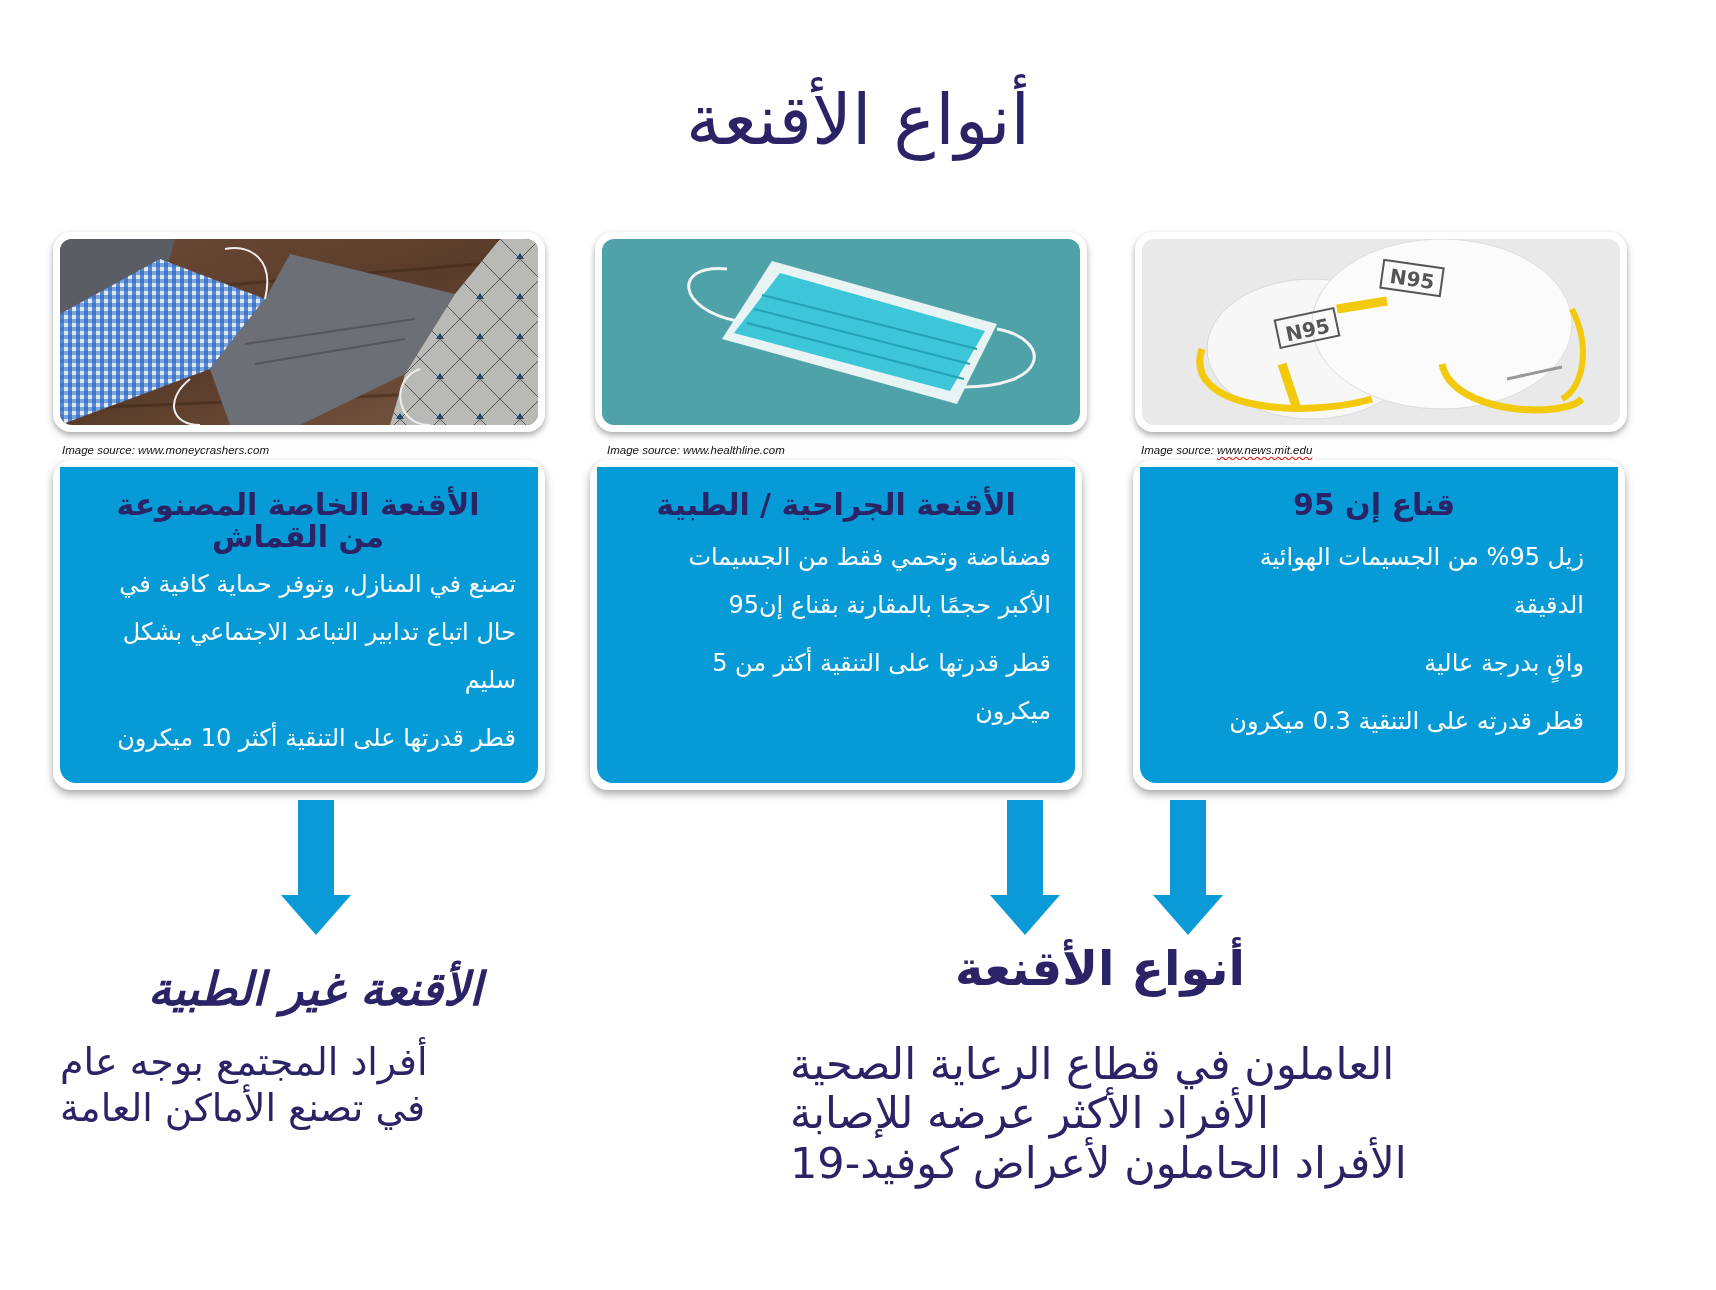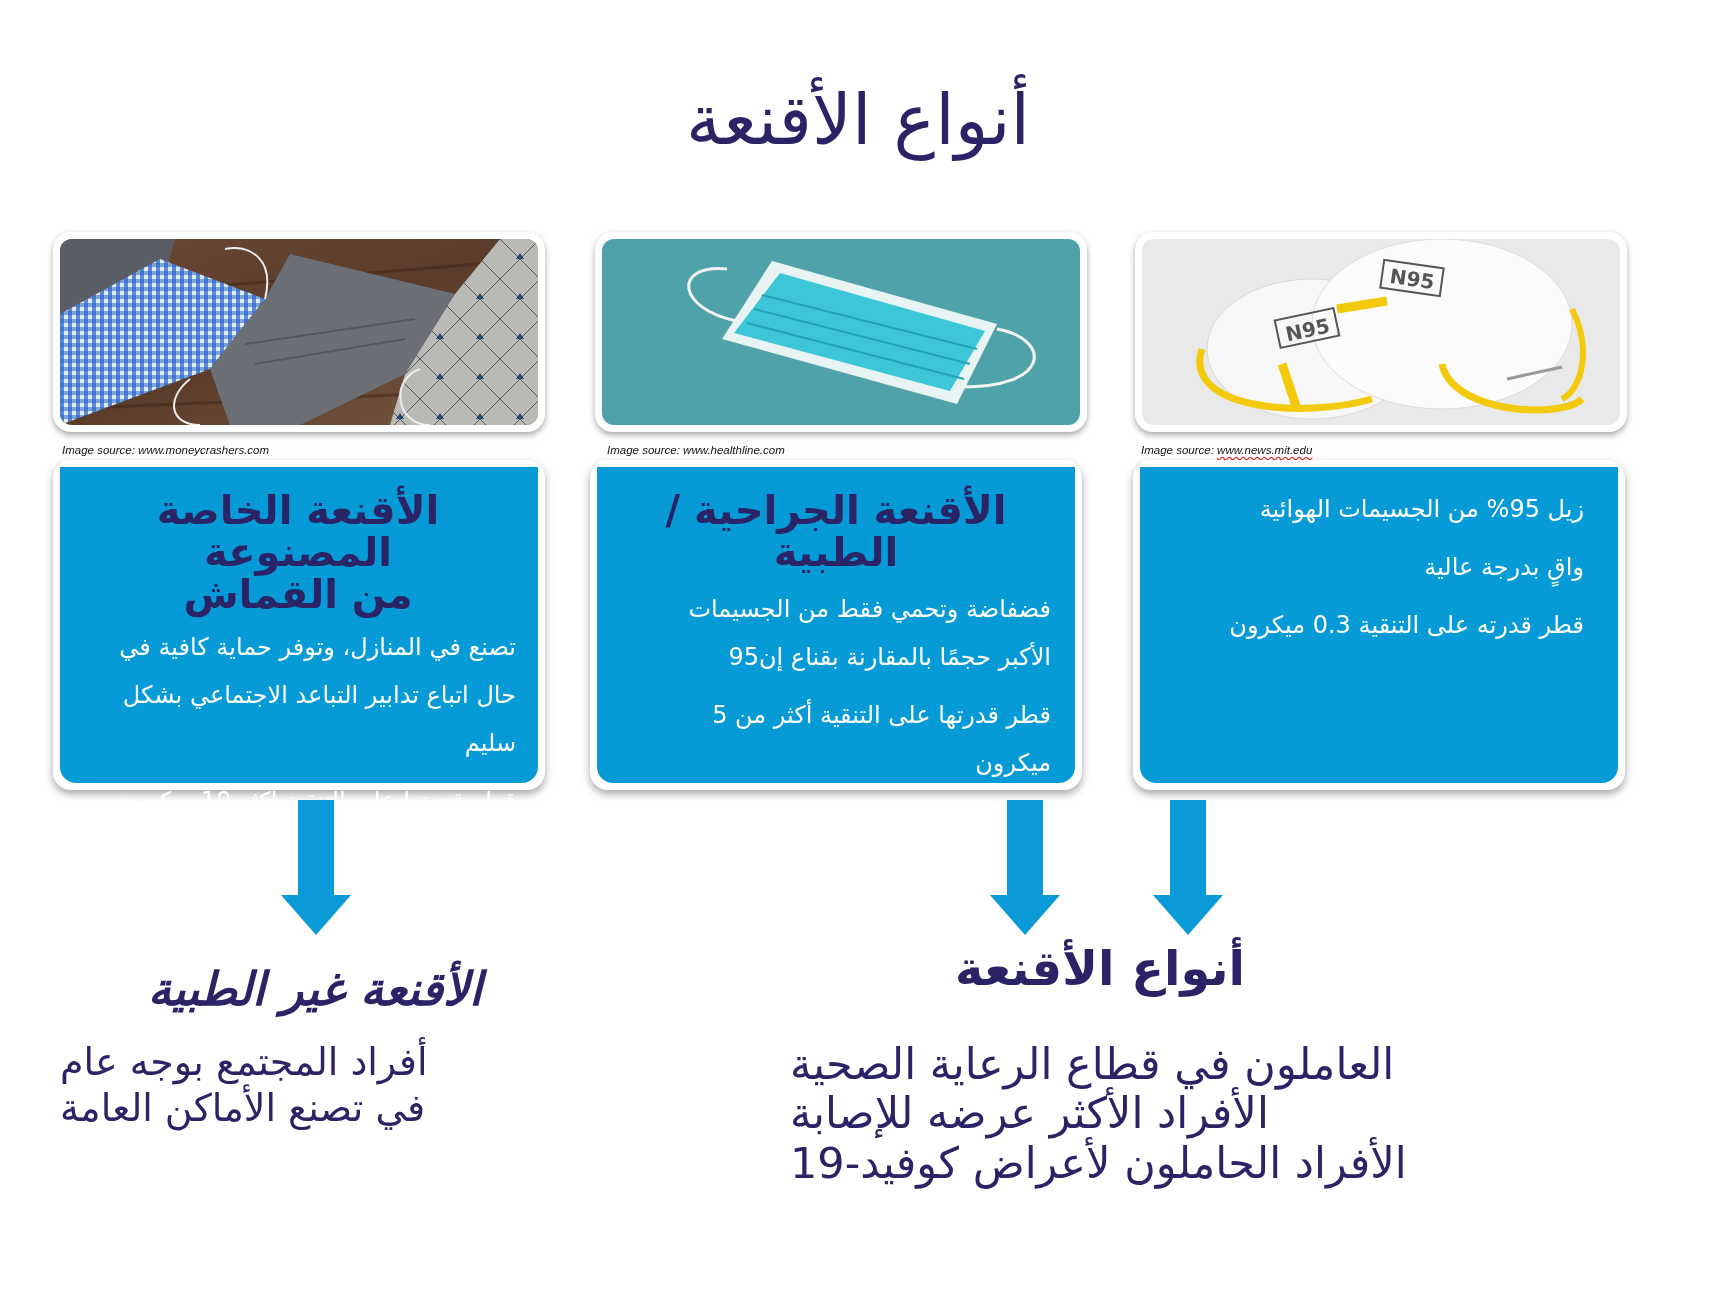--- a/index.html
+++ b/index.html
@@ -26,21 +26,21 @@
   .card {
     position: absolute; top: 460px; width: 492px; height: 330px;
     background: #fff; border-radius: 18px; box-shadow: 0 4px 8px rgba(0,0,0,0.35);
     padding: 7px; box-sizing: border-box;
   }
   .card-inner {
     width: 100%; height: 100%; background: #069ad6; border-radius: 0 0 16px 16px;
     box-sizing: border-box; padding: 18px 24px 10px 24px; direction: rtl; text-align: right;
   }
   .card-title {
-    font-weight: bold; font-size: 40px; color: #2a2366; text-align: center; line-height: 1.05; margin: 4px 0 12px 0;
+    font-weight: bold; font-size: 30px; color: #2a2366; text-align: center; line-height: 1.05; margin: 4px 0 12px 0;
   }
   .card-line { color: #fff; font-size: 24px; line-height: 48px; }
   .card-para { margin-bottom: 10px; }
   .arrow { position: absolute; top: 800px; width: 70px; height: 135px; }
   .bottom-heading {
     position: absolute; font-weight: bold; color: #2a2366; direction: rtl; text-align: center;
   }
   .bottom-text {
     position: absolute; color: #2a2366; direction: rtl; text-align: left; line-height: 1.2;
   }
@@ -154,22 +154,26 @@
     </div>
     <div class="card-para">
       <div class="card-line">قطر قدرتها على التنقية أكثر من 5</div>
       <div class="card-line">ميكرون</div>
     </div>
   </div>
 </div>
 
 <div class="card" style="left:1133px;">
   <div class="card-inner" style="padding-right:34px;">
+    <div class="card-title">
+      <div>قناع إن 95</div>
+    </div>
     <div class="card-para">
       <div class="card-line">زيل 95% من الجسيمات الهوائية</div>
+      <div class="card-line">الدقيقة</div>
     </div>
     <div class="card-para">
       <div class="card-line">واقٍ بدرجة عالية</div>
     </div>
     <div class="card-para">
       <div class="card-line">قطر قدرته على التنقية 0.3 ميكرون</div>
     </div>
   </div>
 </div>
 

